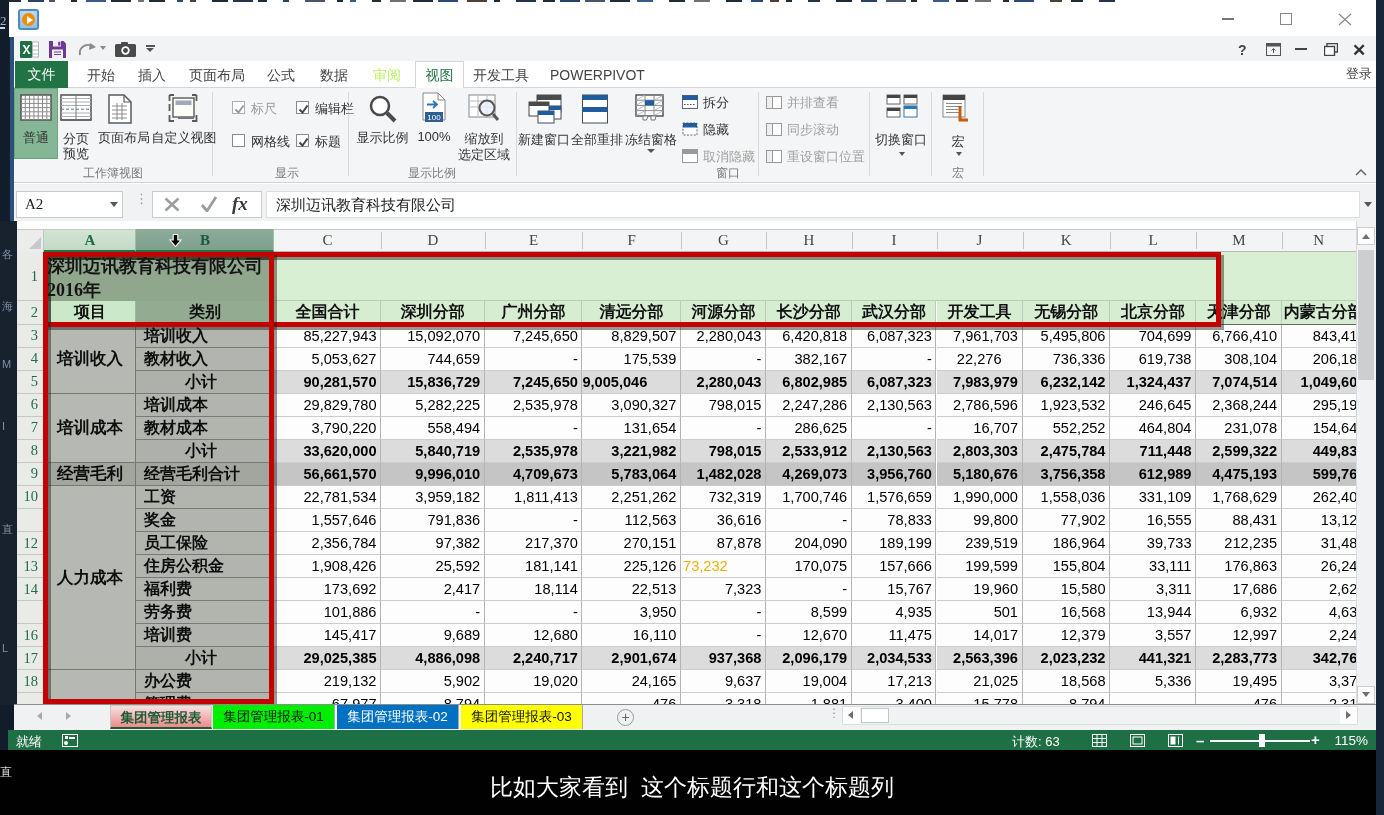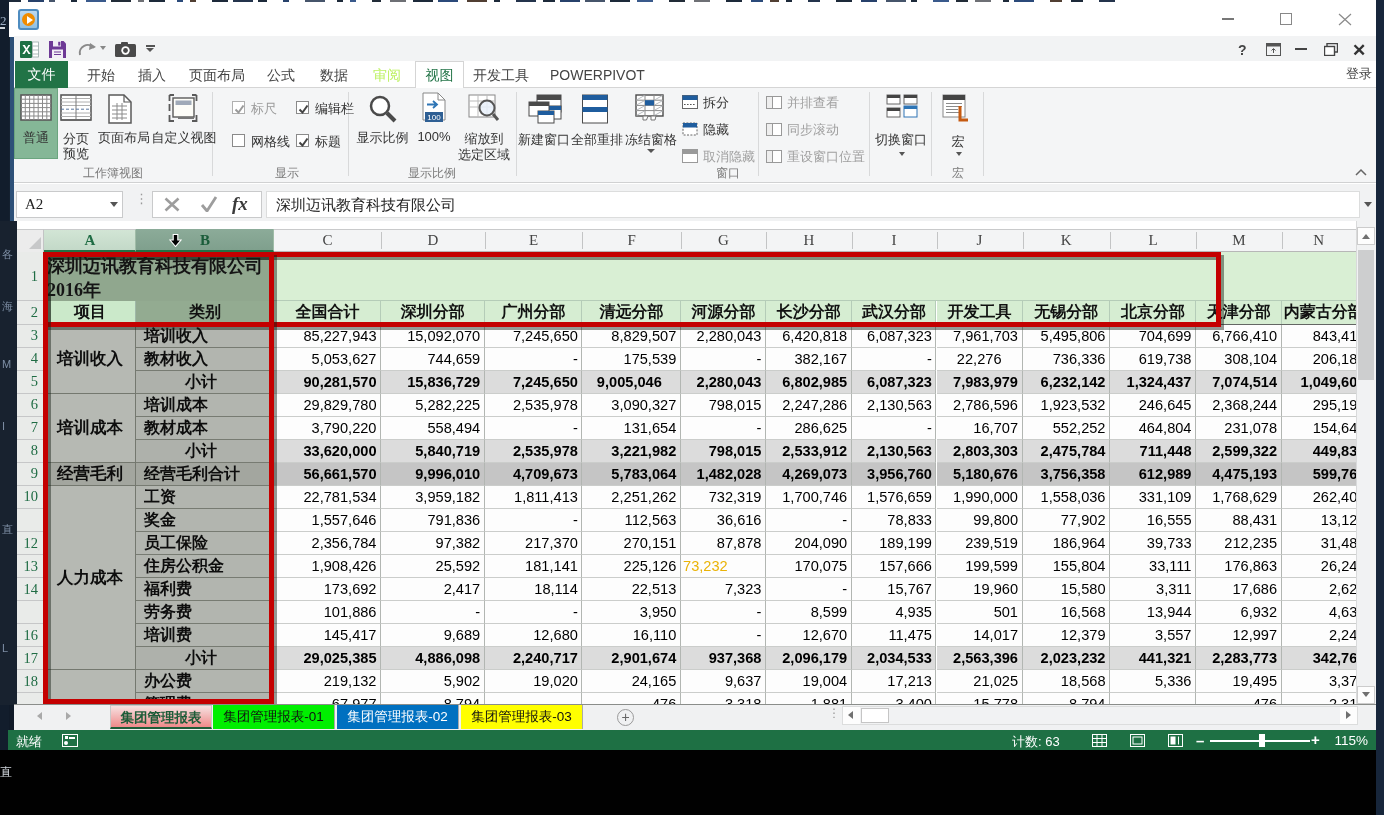--- a/index.html
+++ b/index.html
@@ -502,21 +502,21 @@
 <div style="position:absolute;left:1196.0px;top:350.6px;width:81.1px;height:17.0px;font-family:'Liberation Sans',sans-serif;font-size:14.6px;text-align:right;color:#000;">308,104</div>
 <div style="position:absolute;left:1281.6px;top:347.6px;width:84.4px;height:23.1px;background:#fdfdfd;border-right:1px solid #b2b6b2;border-bottom:1px solid #cbcdcb;"></div>
 <div style="position:absolute;left:1281.6px;top:350.6px;width:83.9px;height:17.0px;font-family:'Liberation Sans',sans-serif;font-size:14.6px;text-align:right;color:#000;">206,188</div>
 <div style="position:absolute;left:274.0px;top:370.6px;width:107.0px;height:23.0px;background:#dcdcdc;border-right:1px solid #b2b6b2;border-bottom:1px solid #cbcdcb;"></div>
 <div style="position:absolute;left:274.0px;top:373.6px;width:102.5px;height:17.0px;font-family:'Liberation Sans',sans-serif;font-weight:700;font-size:14.6px;text-align:right;color:#000;">90,281,570</div>
 <div style="position:absolute;left:381.0px;top:370.6px;width:103.7px;height:23.0px;background:#dcdcdc;border-right:1px solid #b2b6b2;border-bottom:1px solid #cbcdcb;"></div>
 <div style="position:absolute;left:381.0px;top:373.6px;width:99.2px;height:17.0px;font-family:'Liberation Sans',sans-serif;font-weight:700;font-size:14.6px;text-align:right;color:#000;">15,836,729</div>
 <div style="position:absolute;left:484.7px;top:370.6px;width:97.7px;height:23.0px;background:#dcdcdc;border-right:1px solid #b2b6b2;border-bottom:1px solid #cbcdcb;"></div>
 <div style="position:absolute;left:484.7px;top:373.6px;width:93.2px;height:17.0px;font-family:'Liberation Sans',sans-serif;font-weight:700;font-size:14.6px;text-align:right;color:#000;">7,245,650</div>
 <div style="position:absolute;left:582.4px;top:370.6px;width:98.4px;height:23.0px;background:#dcdcdc;border-right:1px solid #b2b6b2;border-bottom:1px solid #cbcdcb;"></div>
-<div style="position:absolute;left:582.4px;top:373.6px;width:93.9px;height:17.0px;font-family:'Liberation Sans',sans-serif;font-weight:700;font-size:14.6px;text-align:center;color:#000;">9,005,046</div>
+<div style="position:absolute;left:582.4px;top:373.6px;width:93.9px;height:17.0px;font-family:'Liberation Sans',sans-serif;font-weight:700;font-size:14.6px;text-align:left;color:#000;">9,005,046</div>
 <div style="position:absolute;left:680.8px;top:370.6px;width:85.2px;height:23.0px;background:#dcdcdc;border-right:1px solid #b2b6b2;border-bottom:1px solid #cbcdcb;"></div>
 <div style="position:absolute;left:680.8px;top:373.6px;width:80.7px;height:17.0px;font-family:'Liberation Sans',sans-serif;font-weight:700;font-size:14.6px;text-align:right;color:#000;">2,280,043</div>
 <div style="position:absolute;left:766.0px;top:370.6px;width:85.7px;height:23.0px;background:#dcdcdc;border-right:1px solid #b2b6b2;border-bottom:1px solid #cbcdcb;"></div>
 <div style="position:absolute;left:766.0px;top:373.6px;width:81.2px;height:17.0px;font-family:'Liberation Sans',sans-serif;font-weight:700;font-size:14.6px;text-align:right;color:#000;">6,802,985</div>
 <div style="position:absolute;left:851.7px;top:370.6px;width:84.8px;height:23.0px;background:#dcdcdc;border-right:1px solid #b2b6b2;border-bottom:1px solid #cbcdcb;"></div>
 <div style="position:absolute;left:851.7px;top:373.6px;width:80.3px;height:17.0px;font-family:'Liberation Sans',sans-serif;font-weight:700;font-size:14.6px;text-align:right;color:#000;">6,087,323</div>
 <div style="position:absolute;left:936.5px;top:370.6px;width:86.0px;height:23.0px;background:#dcdcdc;border-right:1px solid #b2b6b2;border-bottom:1px solid #cbcdcb;"></div>
 <div style="position:absolute;left:936.5px;top:373.6px;width:81.5px;height:17.0px;font-family:'Liberation Sans',sans-serif;font-weight:700;font-size:14.6px;text-align:right;color:#000;">7,983,979</div>
 <div style="position:absolute;left:1022.5px;top:370.6px;width:87.5px;height:23.0px;background:#dcdcdc;border-right:1px solid #b2b6b2;border-bottom:1px solid #cbcdcb;"></div>
 <div style="position:absolute;left:1022.5px;top:373.6px;width:83.0px;height:17.0px;font-family:'Liberation Sans',sans-serif;font-weight:700;font-size:14.6px;text-align:right;color:#000;">6,232,142</div>
@@ -955,14 +955,15 @@
       <rect x="0.5" y="0.5" width="14" height="12" fill="none" stroke="#fff"></rect>
       <rect x="2.5" y="2.5" width="5" height="8" fill="#fff"></rect>
       <line x1="10.5" y1="2.5" x2="10.5" y2="10.5" stroke="#fff"></line>
     </svg>
 <div style="position:absolute;left:1196.0px;top:732.0px;width:14.0px;height:16.0px;color:#fff;font-size:15px;font-weight:700;">–</div>
 <div style="position:absolute;left:1210.0px;top:740.0px;width:100.0px;height:1.6px;background:#fff;"></div>
 <div style="position:absolute;left:1259.0px;top:734.0px;width:5.5px;height:13.0px;background:#fff;"></div>
 <div style="position:absolute;left:1311.0px;top:731.0px;width:14.0px;height:17.0px;color:#fff;font-size:15px;font-weight:700;">+</div>
 <div style="position:absolute;left:1322.0px;top:733.0px;width:46.0px;height:15.0px;color:#fff;font-size:13.5px;text-align:right;">115%</div>
 <div style="position:absolute;left:0.0px;top:750.0px;width:1384.0px;height:65.0px;background:#010101;"></div>
+<div style="position:absolute;left:0.0px;top:772.0px;width:1384.0px;height:30.0px;text-align:center;color:#fff;font-size:23px;">比如大家看到&nbsp;&nbsp;这个标题行和这个标题列</div>
 <div style="position:absolute;left:0.0px;top:764.0px;width:10.0px;height:16.0px;color:#cfd4da;font-size:12px;">直</div>
 <div style="position:absolute;left:1376.0px;top:0.0px;width:8.0px;height:815.0px;background:#17263b;"></div>
 </div>
 </body></html>

